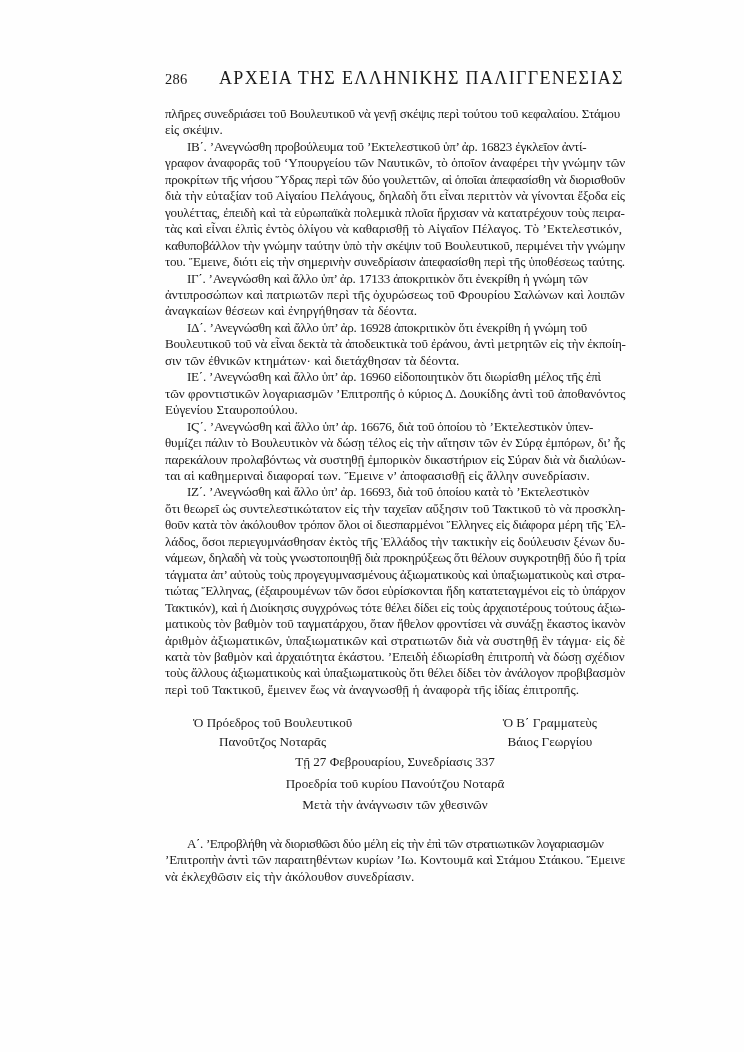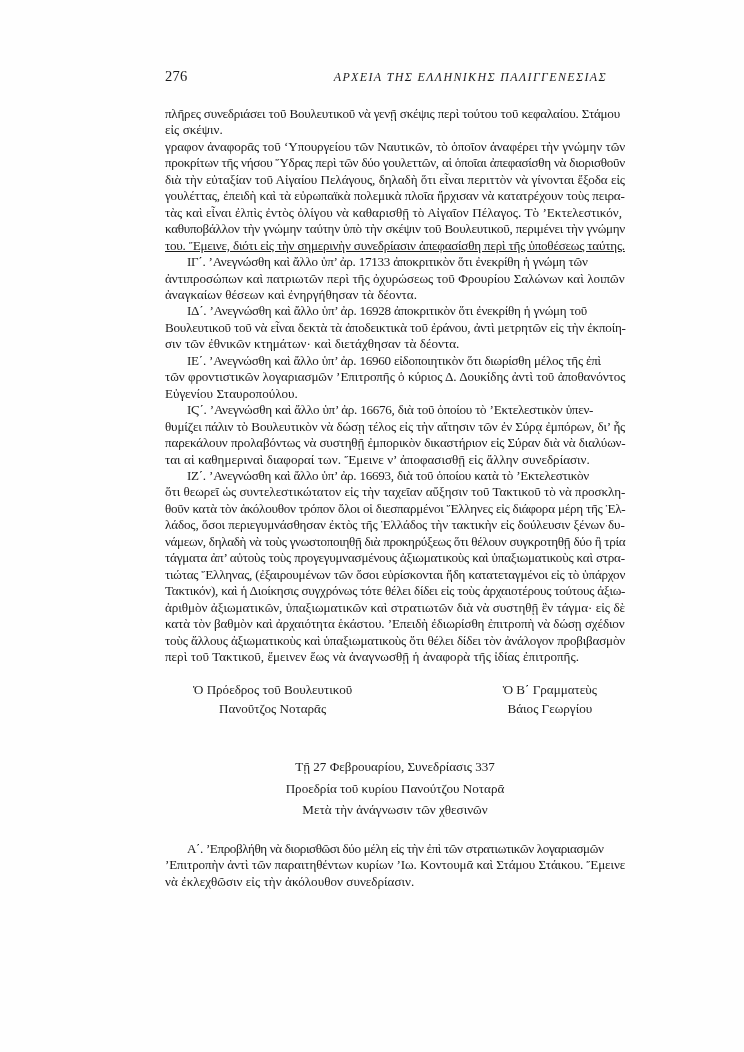--- a/index.html
+++ b/index.html
@@ -38,25 +38,24 @@
   }
   .folio {
     font-size: 14.5px;
     letter-spacing: 0.3px;
     width: 54px;
     flex: none;
   }
   .runtitle {
     flex: 1;
     text-align: right;
-    font-size: 12px;
+    font-size: 18px;
     letter-spacing: 1.35px;
     padding-right: 18px;
     white-space: nowrap;
-    font-style: italic;
   }
 
   
   .para {
     font-size: 13.1px;
     line-height: 16.45px;
     text-align: justify;
     text-align-last: left;
     margin: 0;
     word-spacing: 0.2px;
@@ -74,55 +73,55 @@
     font-size: 13.1px;
     line-height: 19px;
   }
   .sig-col { text-align: center; }
   .sig-left { margin-left: 28px; }
   .sig-right { margin-right: 28px; }
   .sig-name { display: block; }
 
   
   .session-head {
-    margin-top: 38px;
     text-align: center;
     font-size: 13.1px;
     line-height: 21.5px;
   }
   .session-head span { display: block; }
 
   .closing {
     margin-top: 20px;
   }
 </style>
 </head>
 <body>
 
 <div class="page">
   <div class="content">
 
     <div class="runhead">
-      <div class="folio">276</div>
+      <div class="folio">286</div>
       <div class="runtitle">ΑΡΧΕΙΑ ΤΗΣ ΕΛΛΗΝΙΚΗΣ ΠΑΛΙΓΓΕΝΕΣΙΑΣ</div>
     </div>
 
     <p class="para">
       <span class="ln" style="letter-spacing: -0.238095px;">πλῆρες συνεδριάσει τοῦ Βουλευτικοῦ νὰ γενῇ σκέψις περὶ τούτου τοῦ κεφαλαίου. Στάμου</span>
       <span class="ln">εἰς σκέψιν.</span>
     </p>
 
     <p class="para">
+      <span class="ln" style="text-indent: 22px; letter-spacing: -0.293333px;">ΙΒ΄. ’Ανεγνώσθη προβούλευμα  τοῦ ’Εκτελεστικοῦ ὑπ’ ἀρ. 16823 ἐγκλεῖον ἀντί-</span>
       <span class="ln" style="letter-spacing: -0.0632911px;">γραφον ἀναφορᾶς τοῦ ‘Υπουργείου τῶν Ναυτικῶν, τὸ ὁποῖον ἀναφέρει τὴν γνώμην τῶν</span>
       <span class="ln" style="letter-spacing: -0.309524px;">προκρίτων τῆς νήσου Ὕδρας περὶ τῶν δύο γουλεττῶν, αἱ ὁποῖαι ἀπεφασίσθη νὰ διορισθοῦν</span>
       <span class="ln" style="letter-spacing: -0.0813953px;">διὰ τὴν εὐταξίαν τοῦ Αἰγαίου Πελάγους, δηλαδὴ ὅτι εἶναι περιττὸν νὰ γίνονται ἔξοδα εἰς</span>
       <span class="ln" style="letter-spacing: -0.166667px;">γουλέττας, ἐπειδὴ καὶ τὰ εὐρωπαϊκὰ πολεμικὰ πλοῖα ἤρχισαν νὰ κατατρέχουν τοὺς πειρα-</span>
       <span class="ln">τὰς καὶ εἶναι ἐλπὶς ἐντὸς ὀλίγου νὰ καθαρισθῇ τὸ Αἰγαῖον Πέλαγος. Τὸ ’Εκτελεστικόν,</span>
       <span class="ln" style="letter-spacing: -0.277108px;">καθυποβάλλον τὴν γνώμην ταύτην ὑπὸ τὴν σκέψιν τοῦ Βουλευτικοῦ, περιμένει τὴν γνώμην</span>
-      <span class="ln" style="letter-spacing: -0.232558px; text-decoration: underline;">του. Ἔμεινε, διότι εἰς τὴν σημερινὴν συνεδρίασιν ἀπεφασίσθη περὶ τῆς ὑποθέσεως ταύτης.</span>
+      <span class="ln" style="letter-spacing: -0.232558px;">του. Ἔμεινε, διότι εἰς τὴν σημερινὴν συνεδρίασιν ἀπεφασίσθη περὶ τῆς ὑποθέσεως ταύτης.</span>
     </p>
 
     <p class="para">
       <span class="ln" style="text-indent: 22px; letter-spacing: -0.289474px;">ΙΓ΄. ’Ανεγνώσθη καὶ ἄλλο ὑπ’ ἀρ. 17133  ἀποκριτικὸν ὅτι ἐνεκρίθη ἡ γνώμη τῶν</span>
       <span class="ln" style="letter-spacing: -0.025974px;">ἀντιπροσώπων καὶ πατριωτῶν περὶ τῆς ὀχυρώσεως τοῦ Φρουρίου Σαλώνων καὶ λοιπῶν</span>
       <span class="ln">ἀναγκαίων θέσεων καὶ ἐνηργήθησαν  τὰ δέοντα.</span>
     </p>
 
     <p class="para">
       <span class="ln" style="text-indent: 22px; letter-spacing: -0.289474px;">ΙΔ΄. ’Ανεγνώσθη καὶ ἄλλο ὑπ’ ἀρ. 16928  ἀποκριτικὸν ὅτι ἐνεκρίθη ἡ γνώμη τοῦ</span>
@@ -145,20 +144,21 @@
 
     <p class="para">
       <span class="ln" style="text-indent: 22px; letter-spacing: -0.282051px;">ΙΖ΄. ’Ανεγνώσθη καὶ ἄλλο ὑπ’ ἀρ. 16693, διὰ τοῦ ὁποίου κατὰ  τὸ ’Εκτελεστικὸν</span>
       <span class="ln" style="letter-spacing: -0.0714286px;">ὅτι θεωρεῖ ὡς συντελεστικώτατον εἰς τὴν ταχεῖαν αὔξησιν τοῦ Τακτικοῦ τὸ νὰ  προσκλη-</span>
       <span class="ln" style="letter-spacing: -0.261905px;">θοῦν κατὰ τὸν ἀκόλουθον τρόπον ὅλοι οἱ διεσπαρμένοι Ἕλληνες εἰς διάφορα μέρη τῆς Ἑλ-</span>
       <span class="ln" style="letter-spacing: -0.144578px;">λάδος, ὅσοι περιεγυμνάσθησαν ἐκτὸς τῆς Ἑλλάδος τὴν τακτικὴν εἰς δούλευσιν ξένων δυ-</span>
       <span class="ln" style="letter-spacing: -0.341176px;">νάμεων, δηλαδὴ νὰ  τοὺς γνωστοποιηθῇ διὰ προκηρύξεως ὅτι θέλουν συγκροτηθῇ δύο ἢ τρία</span>
       <span class="ln" style="letter-spacing: -0.240964px; font-family: Liberation Serif, serif;">τάγματα ἀπ’ αὐτοὺς τοὺς προγεγυμνασμένους ἀξιωματικοὺς καὶ ὑπαξιωματικοὺς καὶ στρα-</span>
       <span class="ln" style="letter-spacing: -0.238095px;">τιώτας Ἕλληνας, (ἐξαιρουμένων τῶν ὅσοι εὑρίσκονται ἤδη κατατεταγμένοι εἰς τὸ ὑπάρχον</span>
       <span class="ln" style="letter-spacing: -0.269663px;">Τακτικόν), καὶ ἡ Διοίκησις συγχρόνως τότε θέλει δίδει εἰς τοὺς ἀρχαιοτέρους τούτους ἀξιω-</span>
+      <span class="ln" style="letter-spacing: -0.192771px;">ματικοὺς τὸν βαθμὸν τοῦ ταγματάρχου, ὅταν ἤθελον φροντίσει νὰ συνάξῃ ἕκαστος ἱκανὸν</span>
       <span class="ln" style="letter-spacing: -0.0361446px;">ἀριθμὸν ἀξιωματικῶν, ὑπαξιωματικῶν καὶ στρατιωτῶν  διὰ νὰ συστηθῇ  ἓν τάγμα· εἰς δὲ</span>
       <span class="ln" style="letter-spacing: -0.121951px;">κατὰ τὸν βαθμὸν καὶ ἀρχαιότητα ἑκάστου. ’Επειδὴ ἐδιωρίσθη ἐπιτροπὴ νὰ δώσῃ σχέδιον</span>
       <span class="ln" style="letter-spacing: -0.188235px;">τοὺς ἄλλους ἀξιωματικοὺς καὶ ὑπαξιωματικοὺς  ὅτι θέλει δίδει τὸν ἀνάλογον προβιβασμὸν</span>
       <span class="ln">περὶ τοῦ Τακτικοῦ, ἔμεινεν ἕως νὰ ἀναγνωσθῇ ἡ ἀναφορὰ  τῆς ἰδίας ἐπιτροπῆς.</span>
     </p>
 
     <div class="signatures">
       <div class="sig-col sig-left">
         <span class="sig-title">Ὁ Πρόεδρος τοῦ Βουλευτικοῦ</span>
         <span class="sig-name">Πανοῦτζος Νοταρᾶς</span>

